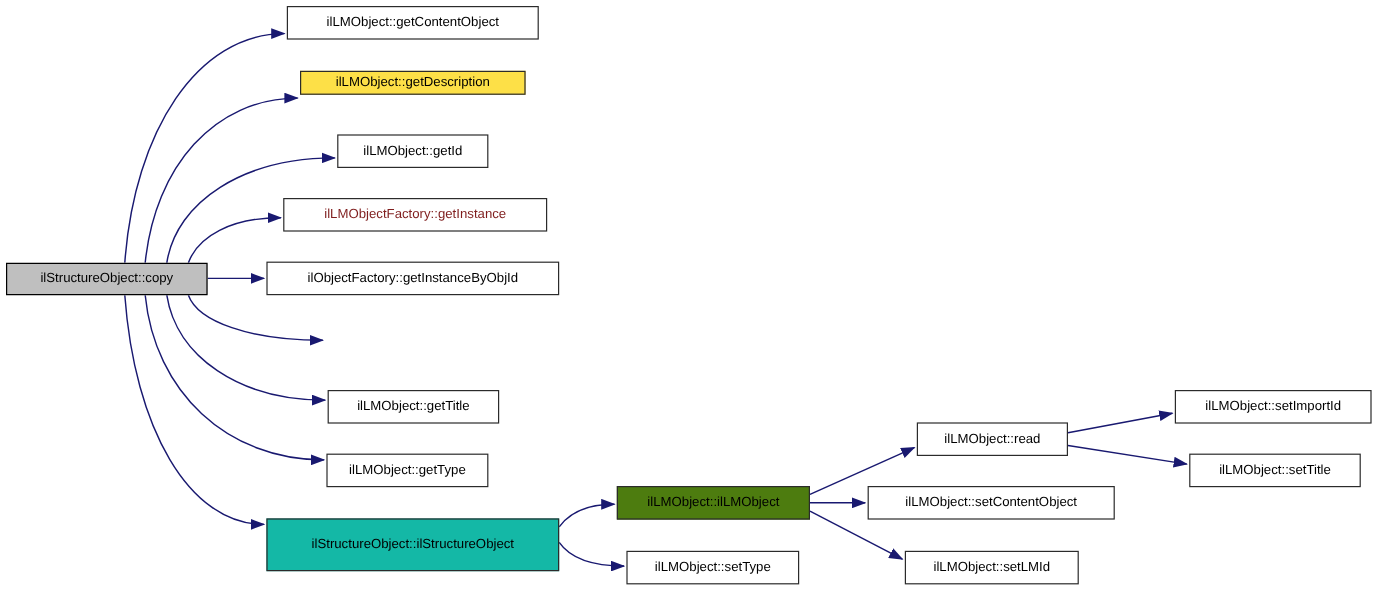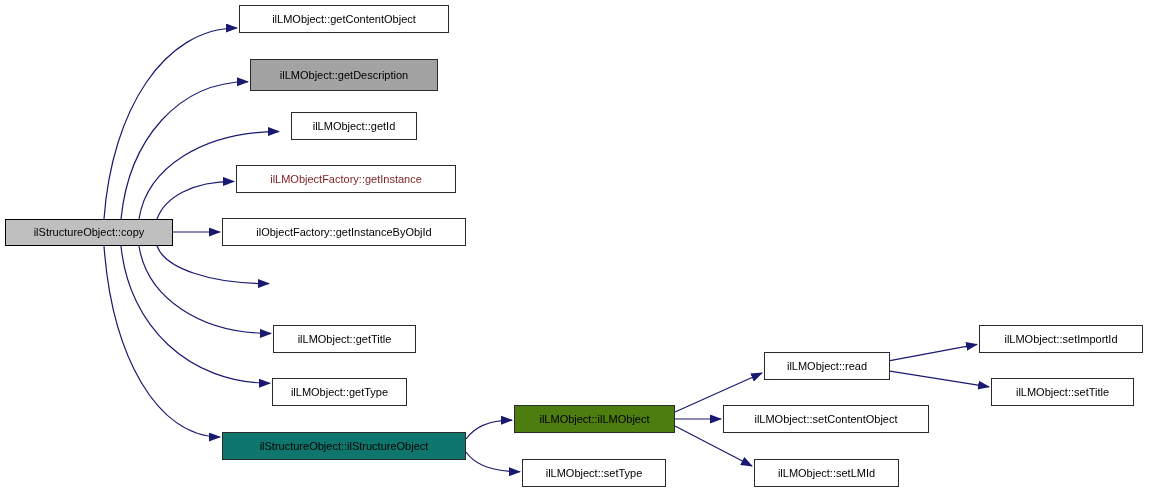--- a/index.html
+++ b/index.html
@@ -64,39 +64,39 @@
         <path d="M890,371.2 L989,386.8" fill="none" stroke="#191970" stroke-width="1.2" marker-end="url(#arrowhead)"></path>
       </g>
   </svg>
 
   <div class="node root" style="left: 5px; top: 219px; width: 168px; height: 27px; color: rgb(0, 0, 0); background: rgb(191, 191, 191); border: 1px solid rgb(0, 0, 0);">
       <span>ilStructureObject::copy</span>
     </div>
   <div class="node" style="left: 239px; top: 5px; width: 210px; height: 28px; color: rgb(0, 0, 0); background: rgb(255, 255, 255); border: 1px solid rgb(43, 43, 43);">
       <span>ilLMObject::getContentObject</span>
     </div>
-  <div class="node" style="left: 250px; top: 59px; width: 188px; height: 32px; color: rgb(0, 0, 0); background: #a3a3a3; border: 1px solid rgb(43, 43, 43);">
+  <div class="node" style="left: 250px; top: 59px; width: 188px; height: 20px; color: rgb(0, 0, 0); background: #fde047; border: 1px solid rgb(43, 43, 43);">
       <span>ilLMObject::getDescription</span>
     </div>
-  <div class="node" style="left: 281px; top: 112px; width: 126px; height: 28px; color: rgb(0, 0, 0); background: rgb(255, 255, 255); border: 1px solid rgb(43, 43, 43); margin-left: 10px;">
+  <div class="node" style="left: 281px; top: 112px; width: 126px; height: 28px; color: rgb(0, 0, 0); background: rgb(255, 255, 255); border: 1px solid rgb(43, 43, 43);">
       <span>ilLMObject::getId</span>
     </div>
   <div class="node" style="left: 236px; top: 165px; width: 220px; height: 28px; color: #7f1d1d; background: rgb(255, 255, 255); border: 1px solid rgb(43, 43, 43);">
       <span>ilLMObjectFactory::getInstance</span>
     </div>
   <div class="node" style="left: 222px; top: 218px; width: 244px; height: 28px; color: rgb(0, 0, 0); background: rgb(255, 255, 255); border: 1px solid rgb(43, 43, 43);">
       <span>ilObjectFactory::getInstanceByObjId</span>
     </div>
   <div class="node" style="left: 273px; top: 325px; width: 143px; height: 28px; color: rgb(0, 0, 0); background: rgb(255, 255, 255); border: 1px solid rgb(43, 43, 43);">
       <span>ilLMObject::getTitle</span>
     </div>
   <div class="node" style="left: 272px; top: 378px; width: 135px; height: 28px; color: rgb(0, 0, 0); background: rgb(255, 255, 255); border: 1px solid rgb(43, 43, 43);">
       <span>ilLMObject::getType</span>
     </div>
-  <div class="node" style="left: 222px; top: 432px; width: 244px; height: 28px; color: rgb(0, 0, 0); background: #0f766e; border: 1px solid rgb(43, 43, 43);">
+  <div class="node" style="left: 222px; top: 432px; width: 244px; height: 44px; color: rgb(0, 0, 0); background: #14b8a6; border: 1px solid rgb(43, 43, 43);">
       <span>ilStructureObject::ilStructureObject</span>
     </div>
   <div class="node" style="left: 514px; top: 405px; width: 161px; height: 28px; color: rgb(0, 0, 0); background: #4d7c0f; border: 1px solid rgb(43, 43, 43);">
       <span>ilLMObject::ilLMObject</span>
     </div>
   <div class="node" style="left: 522px; top: 459px; width: 144px; height: 28px; color: rgb(0, 0, 0); background: rgb(255, 255, 255); border: 1px solid rgb(43, 43, 43); text-align: center;">
       <span>ilLMObject::setType</span>
     </div>
   <div class="node" style="left: 764px; top: 352px; width: 126px; height: 28px; color: rgb(0, 0, 0); background: rgb(255, 255, 255); border: 1px solid rgb(43, 43, 43);">
       <span>ilLMObject::read</span>

